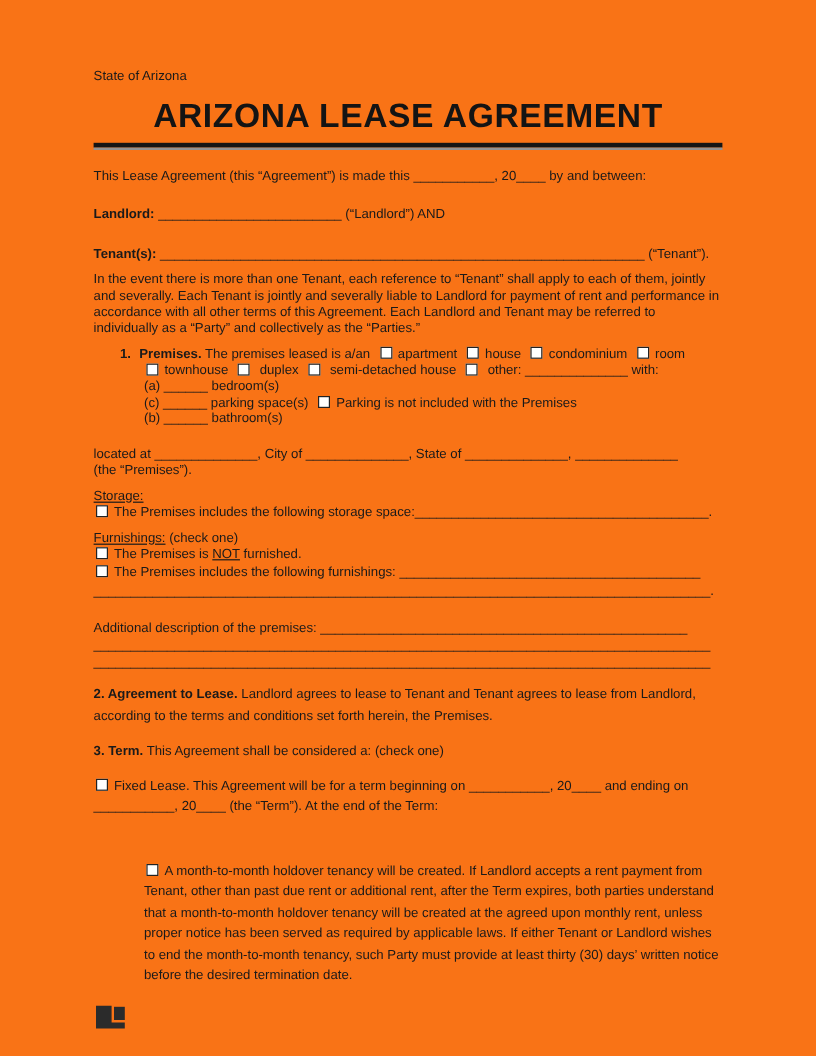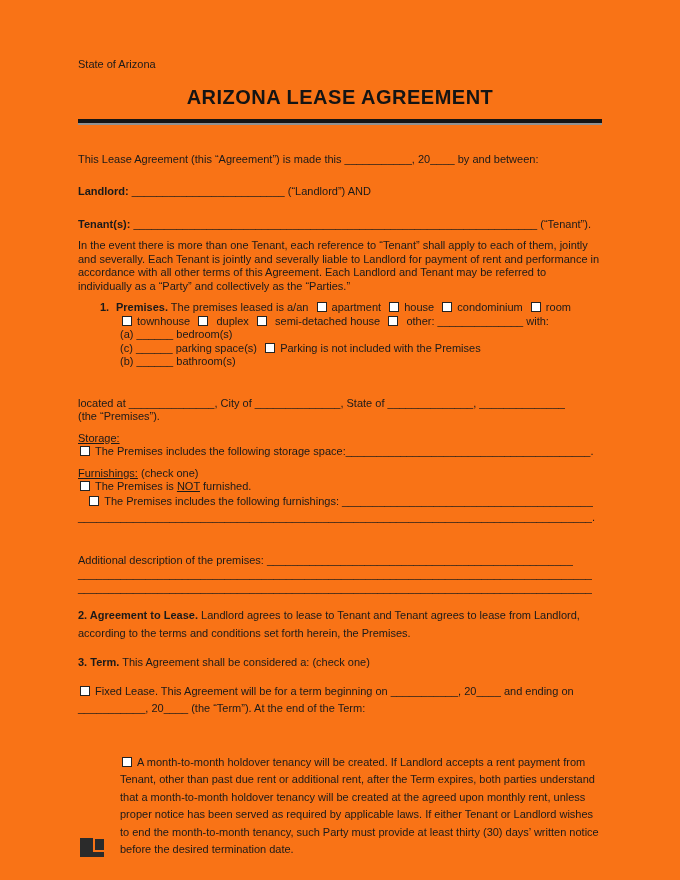--- a/index.html
+++ b/index.html
@@ -12,26 +12,26 @@
     font-size:11px;
     overflow:hidden;
   }
   .content { position:absolute; left:78px; top:58px; width:524px; }
   .b { font-weight:bold; }
   .u { text-decoration:underline; }
   .para { margin:0; line-height:13.5px; }
   .lh17 { line-height:17.5px;margin-top:36px; }
   .title {
     margin:10px 0 0 0;
-    font-size:20px; font-weight:bold;
+    font-size:28px; font-weight:bold;
     text-align:center; letter-spacing:0.5px;
     color:#141414; line-height:30px;
   }
   .title-rule { margin-top:7px; height:0; border-top:4px solid #151515; border-bottom:2px solid #929292; } .mt12 { margin-top:12px; } .mt14 { margin-top:8px; }
-  .mt16 { margin-top:28px; } .mt19 { margin-top:19px; } .mt11 { margin-top:11px; }
+  .mt16 { margin-top:16px; } .mt19 { margin-top:19px; } .mt11 { margin-top:11px; }
   .pl42 { padding-left:42px; }
   .hang { padding-left:42px; text-indent:-20px; }
   .num { display:inline-block; width:16px; text-indent:0; }
   .cb {
     display:inline-block; width:8px; height:8px;
     border:1px solid #222; background:#fff;
     margin:0 5px 0 2px; vertical-align:-1px;
   }
   .blank { letter-spacing:0; white-space:nowrap; }
   .logo { position:absolute; left:80px; top:838px; width:25px; height:20px; }
@@ -66,21 +66,21 @@
     <p class="para pl42"><span>(b)</span> <span class="blank">______</span> <span>bathroom(s)</span></p>
 
     <p class="para mt16"><span>located at </span><span class="blank">______________</span><span>, City of </span><span class="blank">______________</span><span>, State of </span><span class="blank">______________</span><span>, </span><span class="blank">______________</span></p>
     <p class="para">(the “Premises”).</p>
 
     <p class="para mt14"><span class="u">Storage:</span></p>
     <p class="para"><span class="cb"></span><span>The Premises includes the following storage space:</span><span class="blank">________________________________________</span><span>.</span></p>
 
     <p class="para mt14"><span class="u">Furnishings:</span> <span>(check one)</span></p>
     <p class="para"><span class="cb"></span><span>The Premises is</span> <span class="u">NOT</span> <span>furnished.</span></p>
-    <p class="para" style="line-height:15px;text-align:center;"><span class="cb"></span><span>The Premises includes the following furnishings: </span><span class="blank">_________________________________________</span></p>
+    <p class="para" style="line-height:15px;"><span class="cb"></span><span>The Premises includes the following furnishings: </span><span class="blank">_________________________________________</span></p>
     <p class="para" style="line-height:17px;"><span class="blank">____________________________________________________________________________________</span><span>.</span></p>
 
     <p class="para mt16"><span>Additional description of the premises: </span><span class="blank">__________________________________________________</span></p>
     <p class="para" style="line-height:15px;"><span class="blank">____________________________________________________________________________________</span></p>
     <p class="para" style="line-height:13px;"><span class="blank">____________________________________________________________________________________</span></p>
 
     <p class="para lh17 mt12"><span class="b">2. Agreement to Lease.</span> <span>Landlord agrees to lease to Tenant and Tenant agrees to lease from Landlord, according to the terms and conditions set forth herein, the Premises.</span></p>
 
     <p class="para lh17 mt12"><span class="b">3. Term.</span> <span>This Agreement shall be considered a: (check one)</span></p>
 

